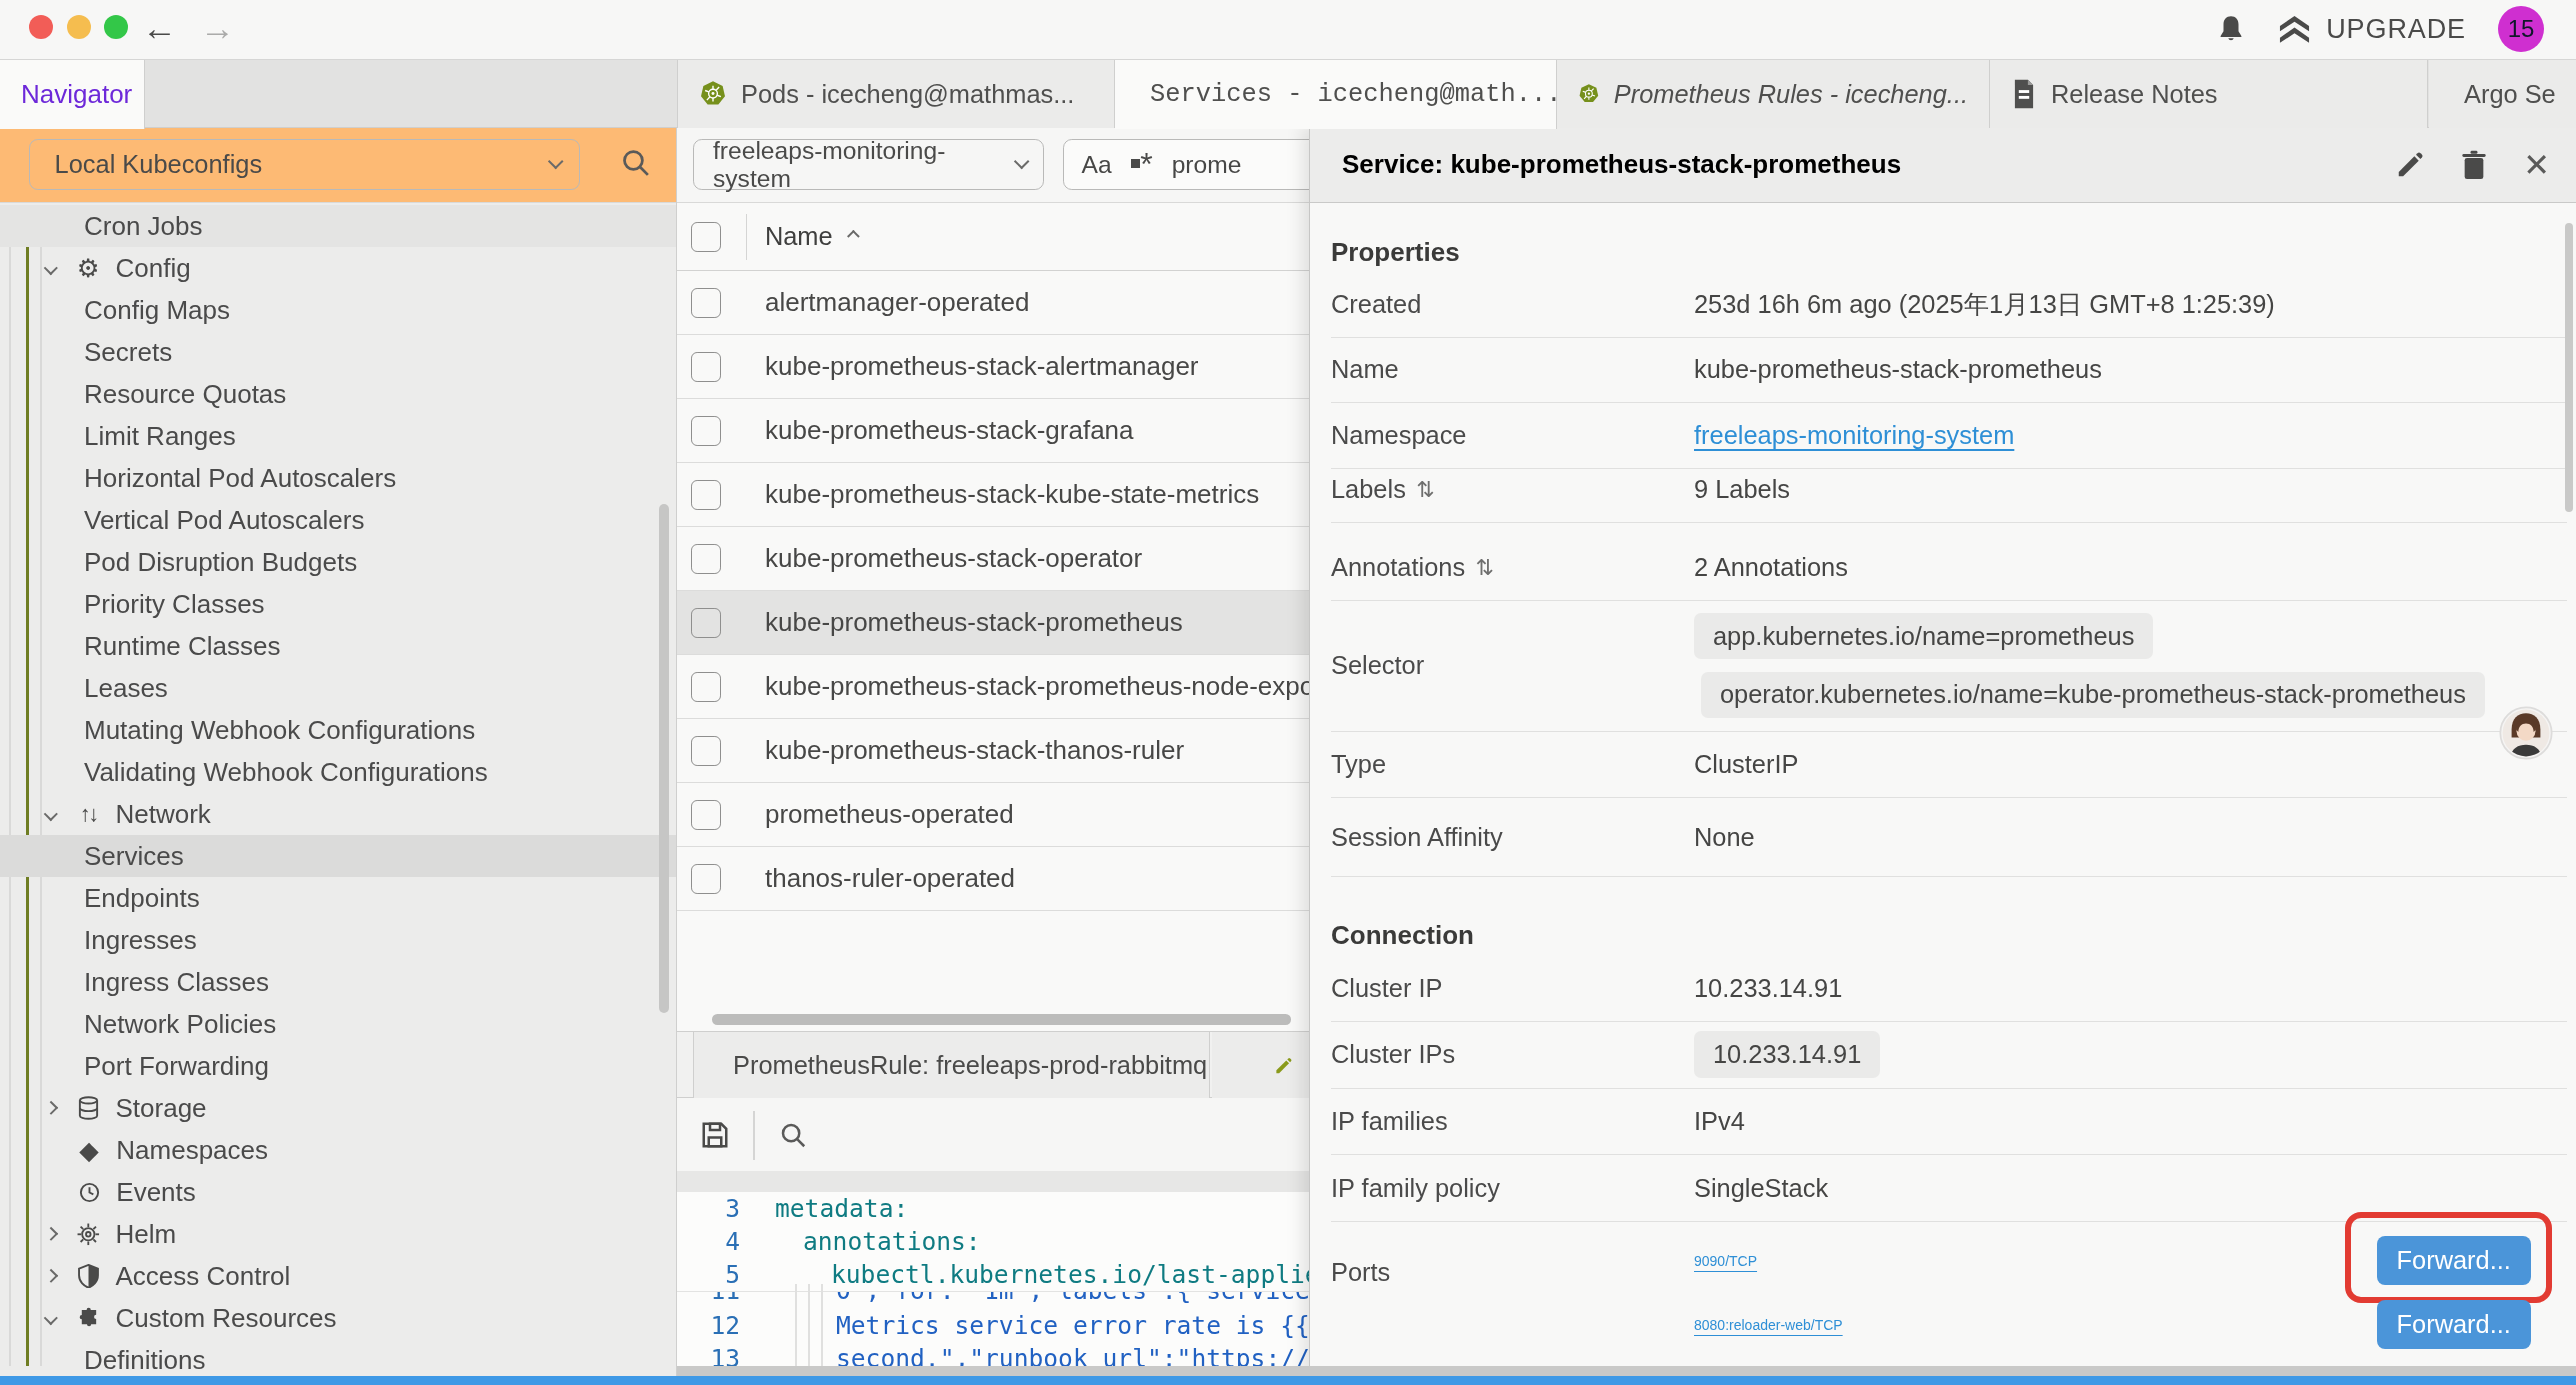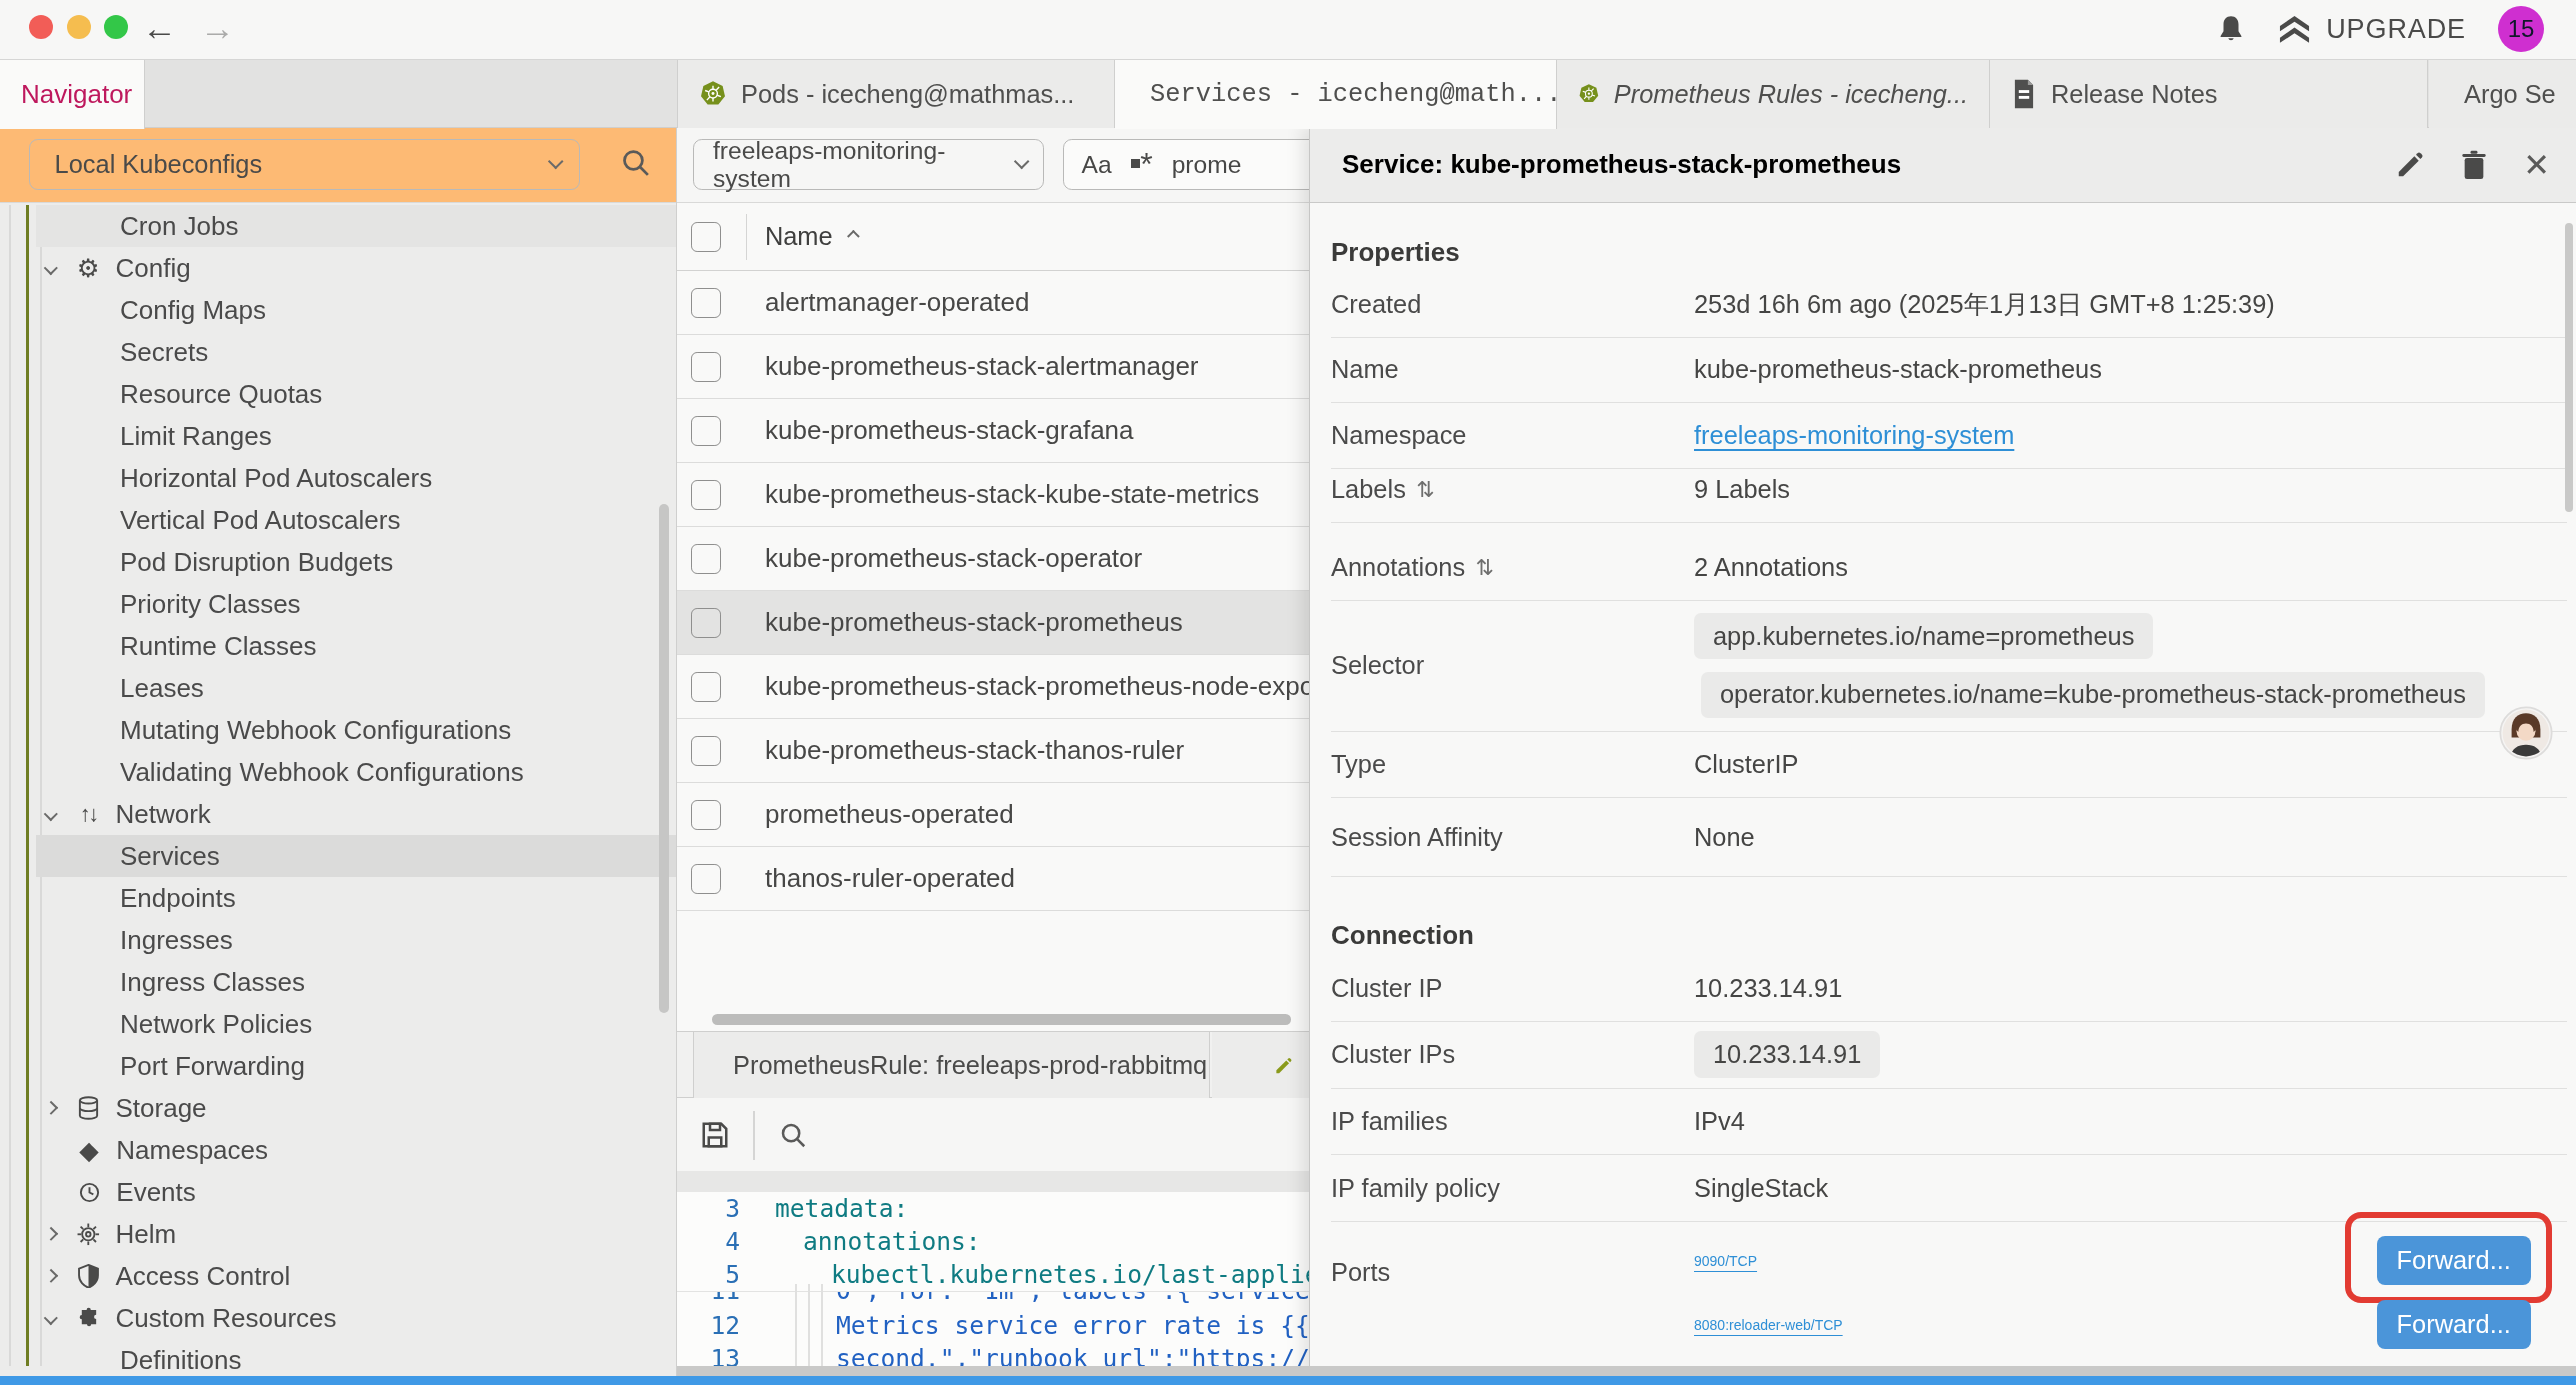--- a/index.html
+++ b/index.html
@@ -22,21 +22,21 @@
     border-bottom:1.8px solid #cfcfce; z-index:30; }
   .tab { position:absolute; top:0; height:68px; display:flex; align-items:center; gap:14px;
     padding:0 21px; font-size:25.4px; color:#4f4f4e; background:#ebebea;
     border-right:1.8px solid #cfcfce; overflow:hidden; white-space:nowrap; }
   .tab.first { border-left:1.8px solid #cfcfce; }
   .tab.active { background:#fafaf9; height:69px; z-index:5; }
   .tab.italic .tlabel { font-style:italic; }
   .tab .close { margin-left:16px; font-size:24.6px; color:#6b6b6a; }
   #tab-navigator { position:absolute; left:0; top:0; width:145px; height:69px; background:#fafaf9;
     border-right:1.8px solid #cfcfce; display:flex; align-items:center; padding-left:21px;
-    font-size:26px; color:#be185d; z-index:5; }
+    font-size:26px; color:#6d28d9; z-index:5; }
 
   
   #sidebar { position:absolute; left:0; top:127px; width:677px; bottom:0; background:#ececeb;
     border-right:1.8px solid #cfcfce; overflow:hidden; }
   #kubeconfig-row { position:absolute; left:0; top:0; width:677px; height:76px; background:#fdba74;
     border-bottom:1.8px solid #d9d9d8; }
   #kubeconfig-select { position:absolute; left:29px; top:12.3px; width:551px; height:51px;
     border:1.8px solid #b9b9b8; border-radius:8.8px; display:flex; align-items:center;
     padding:0 17.5px 0 24.6px; font-size:25.4px; color:#4a4a49; }
   #kubeconfig-select .spacer { flex:1; }
@@ -45,21 +45,21 @@
   .chev.right { transform:rotate(-45deg); }
   .chev.up { transform:rotate(-135deg); }
   #sidebar-search { position:absolute; right:24.6px; top:19px; }
 
   #tree { position:absolute; left:0; top:78px; width:677px; bottom:19px; }
   .guide { position:absolute; top:0; bottom:0; width:1.8px; background:#d9d9d8; }
   #guide-olive { left:26px; width:2.6px; background:#6f7d23; }
   #guide-a { left:8.8px; } #guide-b { left:40px; }
   .ti { position:relative; height:42px; display:flex; align-items:center; font-size:26px;
     color:#4a4a4a; white-space:nowrap; }
-  .ti.leaf { padding-left:84px;margin-left:36px; }
+  .ti.leaf { padding-left:84px; }
   .ti.group { padding-left:46px; gap:12.3px; }
   .ti.iconitem { padding-left:74px; gap:12.3px; }
   .ti.selected { background:#dbdbda; }
   .ti.hovered { background:#e4e4e3; }
   .ti .ic { width:30px; display:flex; justify-content:center; font-size:25.4px; color:#4a4a49; }
   .ti .chev { width:9.6px; height:9.6px; margin-right:5.3px; }
   #sidebar-scrollbar { position:absolute; right:7px; top:377px; width:10.5px; height:509px;
     background:#c6c6c5; border-radius:5.3px; }
 
   

